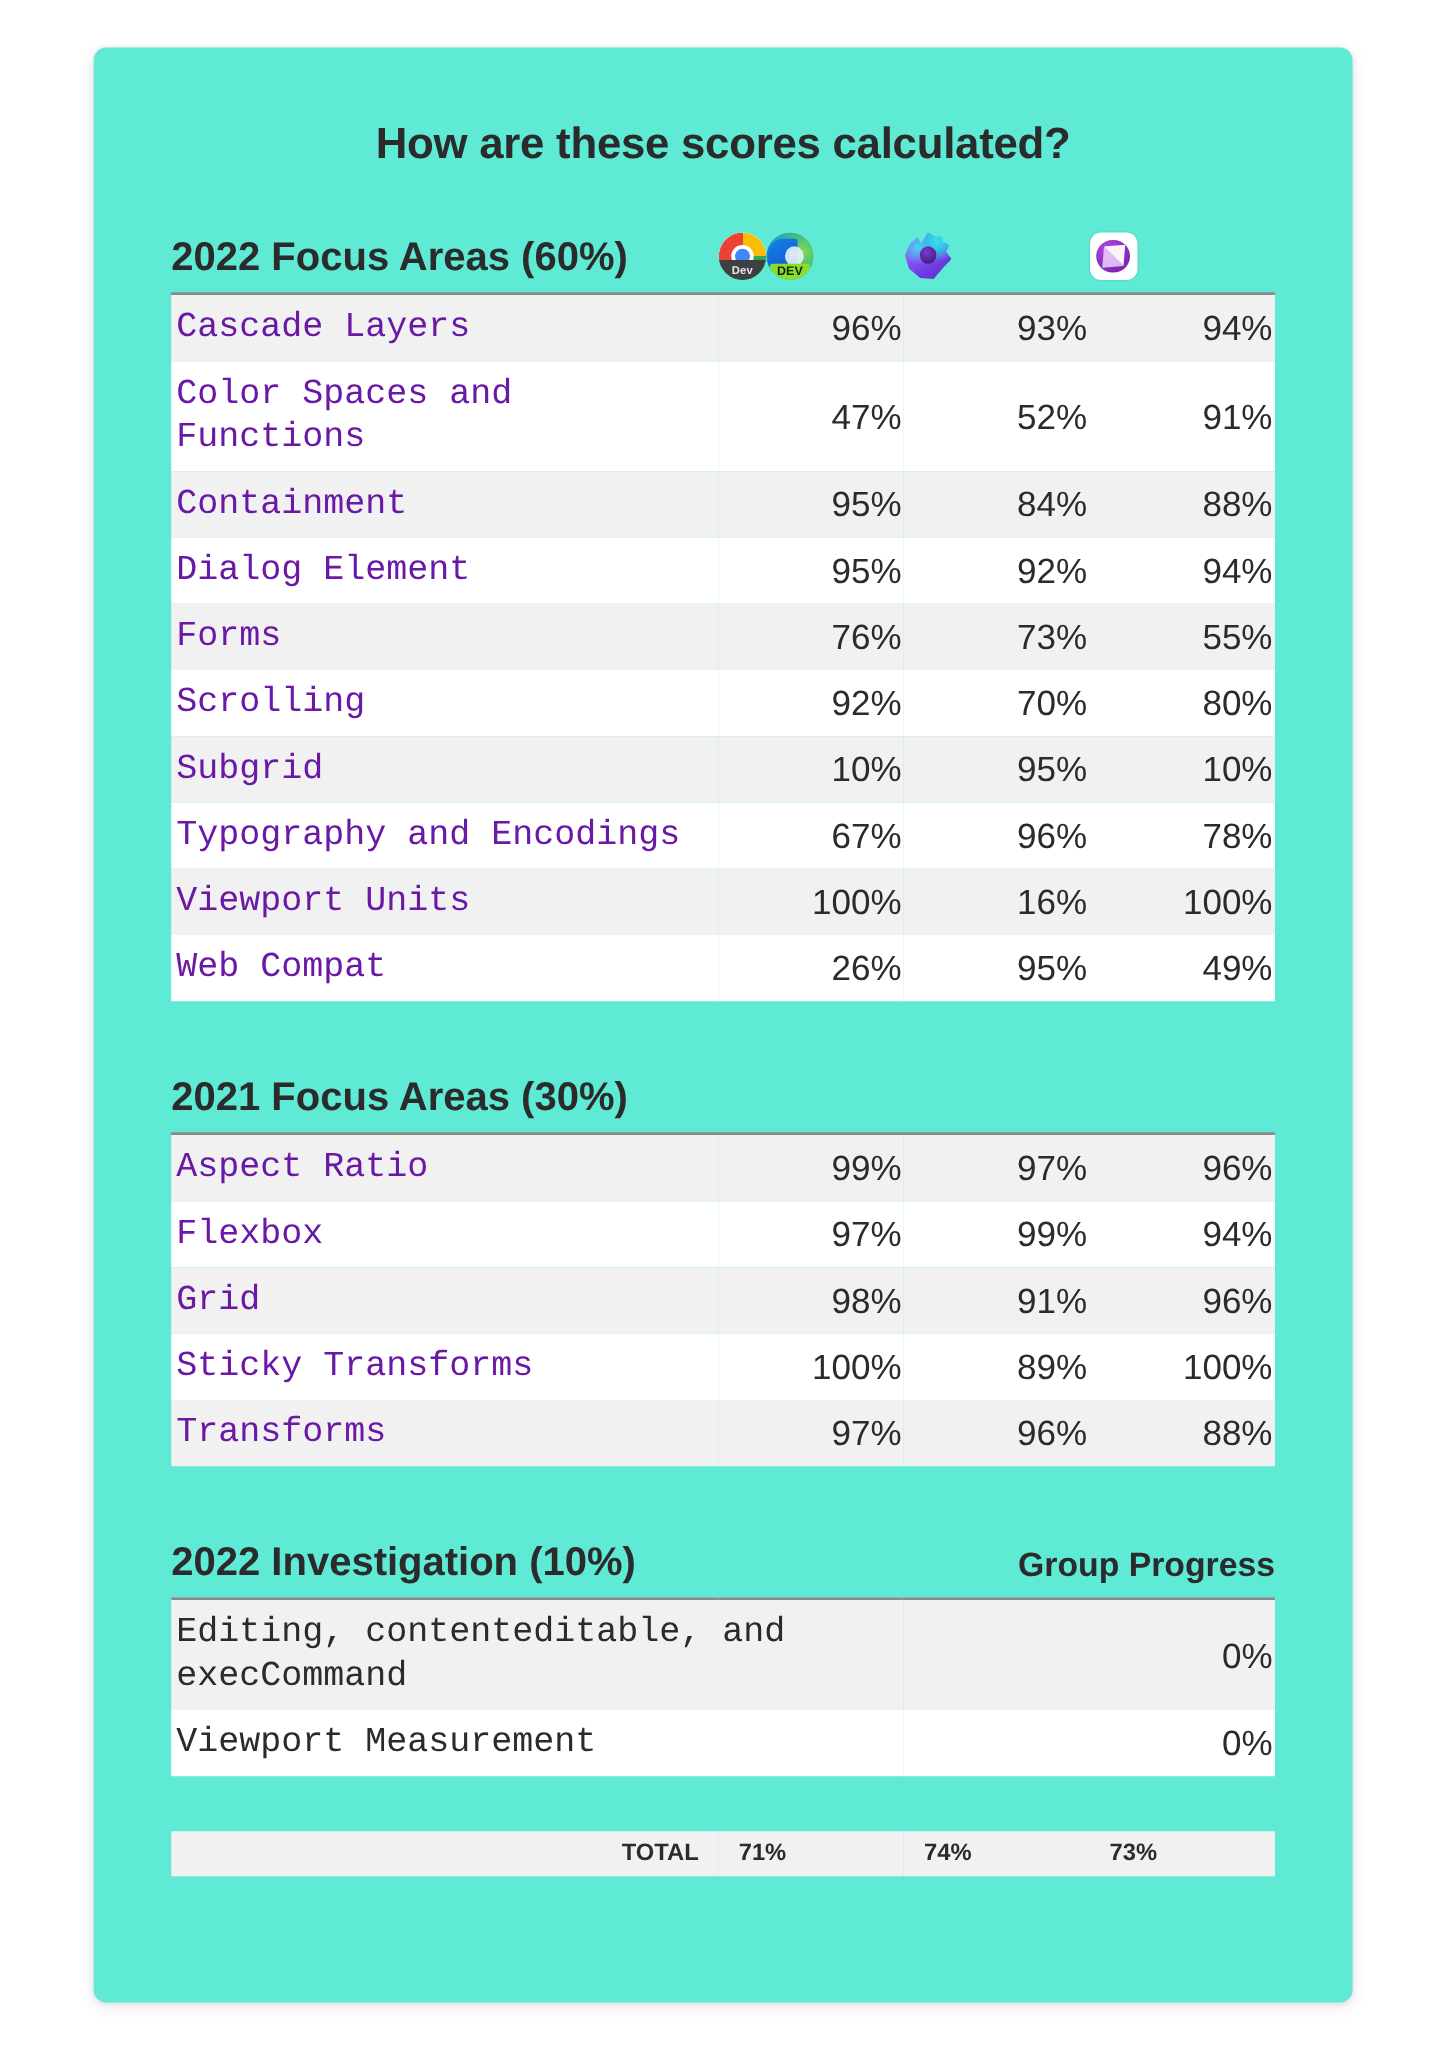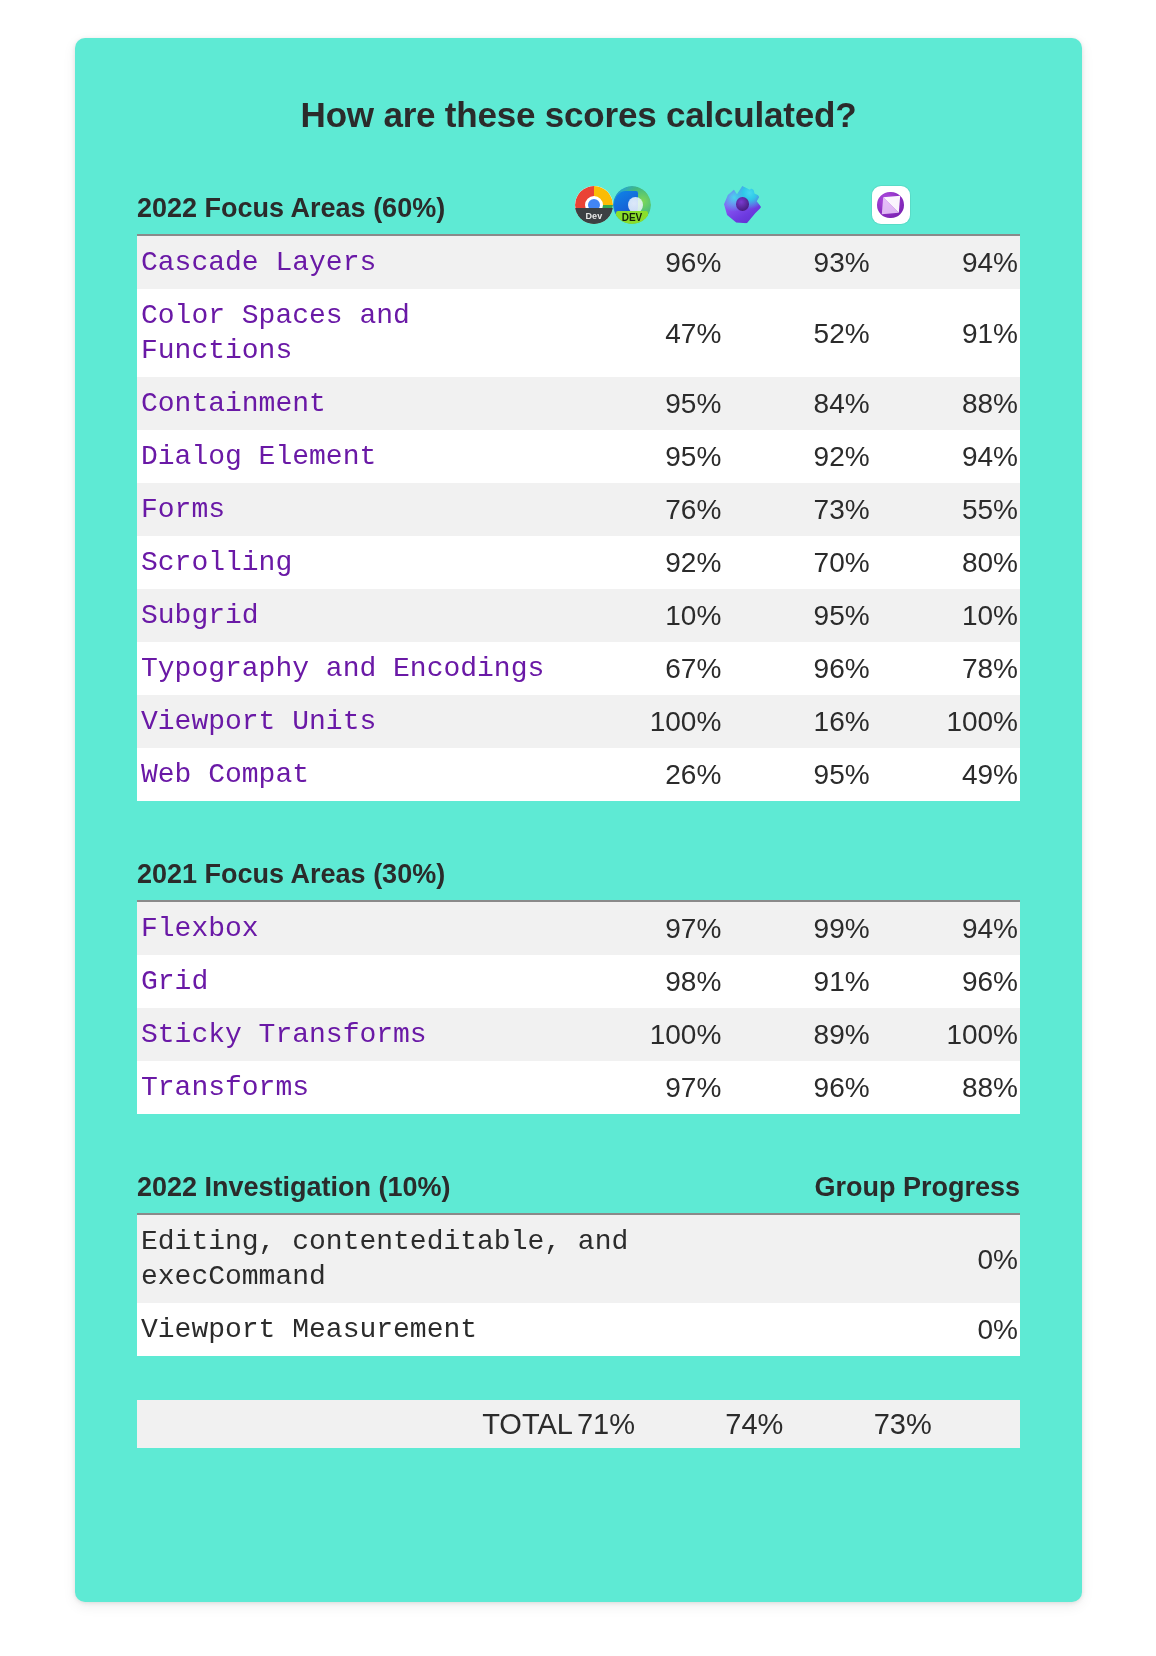--- a/index.html
+++ b/index.html
@@ -57,21 +57,21 @@
   col.c-b      { width: 16.8%; }
 
   thead th {
     padding: 0 0 10px 0;
     vertical-align: bottom;
     border-bottom: 2px solid #8a8a8a;
   }
 
   th.sect-head {
     text-align: left;
-    font-size: 27px;
+    font-size: 32px;
     font-weight: bold;
     color: #2b2b2b;
     white-space: nowrap;
   }
 
   th.group-progress {
     text-align: right;
     font-size: 27px;
     font-weight: bold;
     color: #2b2b2b;
@@ -116,24 +116,24 @@
   .gap-lg { height: 58px; }
 
   
   table.total {
     width: 100%;
     border-collapse: collapse;
     table-layout: fixed;
     margin-top: 44px;
   }
   table.total td {
-    font-size: 29px;
-    font-weight: normal;
-    color: #2b2b2b;
-    padding: 6px 2px;
+    font-size: 19px;
+    font-weight: bold;
+    color: #2b2b2b;
+    padding: 6px 16px;
   }
   td.total-label { text-align: right; padding-right: 8px; }
   td.total-val   { text-align: left; padding-right: 2px; }
 
   
   .icon-pair {
     display: flex;
     align-items: center;
     justify-content: flex-start;
     gap: 0px;
@@ -386,20 +386,26 @@
         <thead>
           <tr>
             <th class="sect-head">2021 Focus Areas (30%)</th>
             <th class="browser"></th>
             <th class="browser"></th>
             <th class="browser"></th>
           </tr>
         </thead>
         <tbody>
           <tr>
+            <td class="name"><a href="#">Aspect Ratio</a></td>
+            <td class="val">99%</td>
+            <td class="val">97%</td>
+            <td class="val">96%</td>
+          </tr>
+          <tr>
             <td class="name"><a href="#">Flexbox</a></td>
             <td class="val">97%</td>
             <td class="val">99%</td>
             <td class="val">94%</td>
           </tr>
           <tr>
             <td class="name"><a href="#">Grid</a></td>
             <td class="val">98%</td>
             <td class="val">91%</td>
             <td class="val">96%</td>

